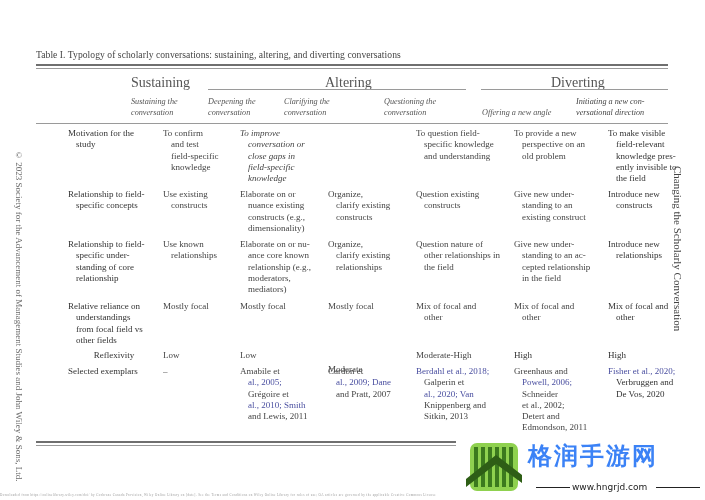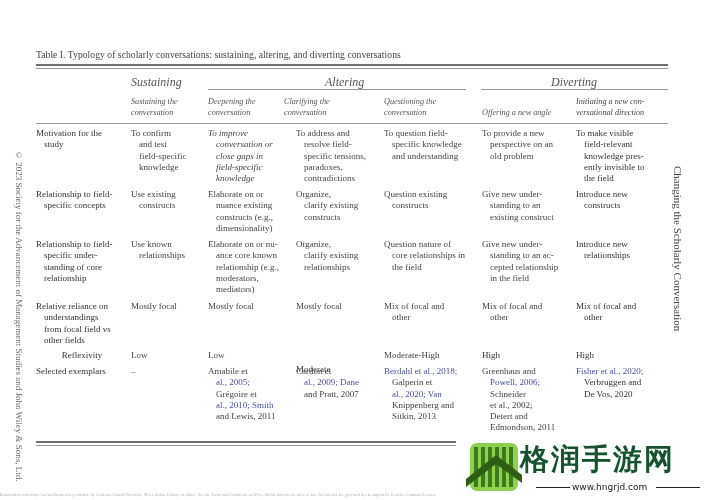--- a/index.html
+++ b/index.html
@@ -9,23 +9,23 @@
     font-family: "Liberation Serif", "DejaVu Serif", serif;
     color: #3a3a3a;
   }
   .page { position: absolute; left: 0; top: 0; width: 705px; height: 500px; padding-left: 12px; }
   .caption {
     position: absolute; left: 36px; top: 49px;
     font-size: 9.6px; color: #444; letter-spacing: 0.05px; white-space: nowrap;
   }
   .rule { position: absolute; background: #6f6f6f; }
   .rule.thin { background: #9a9a9a; }
-  .grp { position: absolute; font-style: italic; font-size: 12px; color: #555; white-space: nowrap; }
+  .grp { position: absolute; font-size: 14px; color: #555; white-space: nowrap; }
   .sub { position: absolute; font-style: italic; font-size: 8.2px; color: #555; line-height: 11.2px; }
-  .cell { position: absolute; font-size: 9px; line-height: 11.3px; color: #444; }
+  .cell { position: absolute; font-size: 9px; line-height: 11.3px; color: #444; margin-left: 32px; }
   .cell .ind { display: block; padding-left: 8px; }
   .cell.bold { color: #333; }
   .cit { color: #4a4fa0; }
   .side-left {
     position: absolute; left: 4px; top: 150px; width: 20px; height: 330px;
     writing-mode: vertical-rl; font-size: 9px; color: #6a6a6a; white-space: nowrap;
   }
   .side-right {
     position: absolute; left: 662px; top: 166px; width: 22px; height: 180px;
     writing-mode: vertical-rl; font-size: 11px; color: #444; white-space: nowrap;
@@ -33,22 +33,22 @@
   .footer-line {
     position: absolute; left: 0; top: 493px; width: 705px; height: 7px;
     font-size: 3.2px; color: #9a9a9a; white-space: nowrap; overflow: hidden; letter-spacing: 0.4px;
   }
   .watermark {
     position: absolute; left: 460px; top: 432px; width: 245px; height: 68px;
     background: rgba(255,255,255,0.96);
   }
   .wm-logo { position: absolute; left: 6px; top: 5px; width: 56px; height: 56px; }
   .wm-title {
-    position: absolute; left: 60px; top: 8px; font-family: "DejaVu Sans", sans-serif;
-    font-size: 29px; font-weight: bold; color: #14532d; letter-spacing: 2px; white-space: nowrap;
+    position: absolute; left: 68px; top: 8px; font-family: "DejaVu Sans", sans-serif;
+    font-size: 24px; font-weight: bold; color: #3b82f6; letter-spacing: 2px; white-space: nowrap;
   }
   .wm-url {
     position: absolute; left: 112px; top: 50px; font-family: "DejaVu Sans", sans-serif;
     font-size: 9px; color: #222; white-space: nowrap;
   }
   .wm-dash { position: absolute; top: 55px; height: 1px; background: #222; }
 </style>
 </head>
 <body>
 
@@ -94,23 +94,20 @@
 
   <div class="cell bold" style="left:36px; top:128px; width:92px;">
     <span>Motivation for the</span><span class="ind">study</span>
   </div>
   <div class="cell" style="left:131px; top:128px; width:75px;">
     <span>To confirm</span><span class="ind">and test</span><span class="ind">field-specific</span><span class="ind">knowledge</span>
   </div>
   <div class="cell" style="left:208px; top:128px; width:85px;font-style:italic;">
     <span>To improve</span><span class="ind">conversation or</span><span class="ind">close gaps in</span><span class="ind">field-specific</span><span class="ind">knowledge</span>
   </div>
-  <div class="cell" style="left:296px; top:128px; width:86px;">
-    <span>To address and</span><span class="ind">resolve field-</span><span class="ind">specific tensions,</span><span class="ind">paradoxes,</span><span class="ind">contradictions</span>
-  </div>
   <div class="cell" style="left:384px; top:128px; width:96px;">
     <span>To question field-</span><span class="ind">specific knowledge</span><span class="ind">and understanding</span>
   </div>
   <div class="cell" style="left:482px; top:128px; width:92px;">
     <span>To provide a new</span><span class="ind">perspective on an</span><span class="ind">old problem</span>
   </div>
   <div class="cell bold" style="left:576px; top:128px; width:92px;">
     <span>To make visible</span><span class="ind">field-relevant</span><span class="ind">knowledge pres-</span><span class="ind">ently invisible to</span><span class="ind">the field</span>
   </div>
 
@@ -142,21 +139,21 @@
   <div class="cell" style="left:131px; top:239px; width:75px;">
     <span>Use known</span><span class="ind">relationships</span>
   </div>
   <div class="cell" style="left:208px; top:239px; width:85px;">
     <span>Elaborate on or nu-</span><span class="ind">ance core known</span><span class="ind">relationship (e.g.,</span><span class="ind">moderators,</span><span class="ind">mediators)</span>
   </div>
   <div class="cell" style="left:296px; top:239px; width:86px;">
     <span>Organize,</span><span class="ind">clarify existing</span><span class="ind">relationships</span>
   </div>
   <div class="cell" style="left:384px; top:239px; width:96px;">
-    <span>Question nature of</span><span class="ind">core relationships in</span><span class="ind">the field</span>
+    <span>Question nature of</span><span class="ind">other relationships in</span><span class="ind">the field</span>
   </div>
   <div class="cell" style="left:482px; top:239px; width:92px;">
     <span>Give new under-</span><span class="ind">standing to an ac-</span><span class="ind">cepted relationship</span><span class="ind">in the field</span>
   </div>
   <div class="cell bold" style="left:576px; top:239px; width:92px;">
     <span>Introduce new</span><span class="ind">relationships</span>
   </div>
 
   <div class="cell bold" style="left:36px; top:301px; width:92px;">
     <span>Relative reliance on</span><span class="ind">understandings</span><span class="ind">from focal field vs</span><span class="ind">other fields</span>

